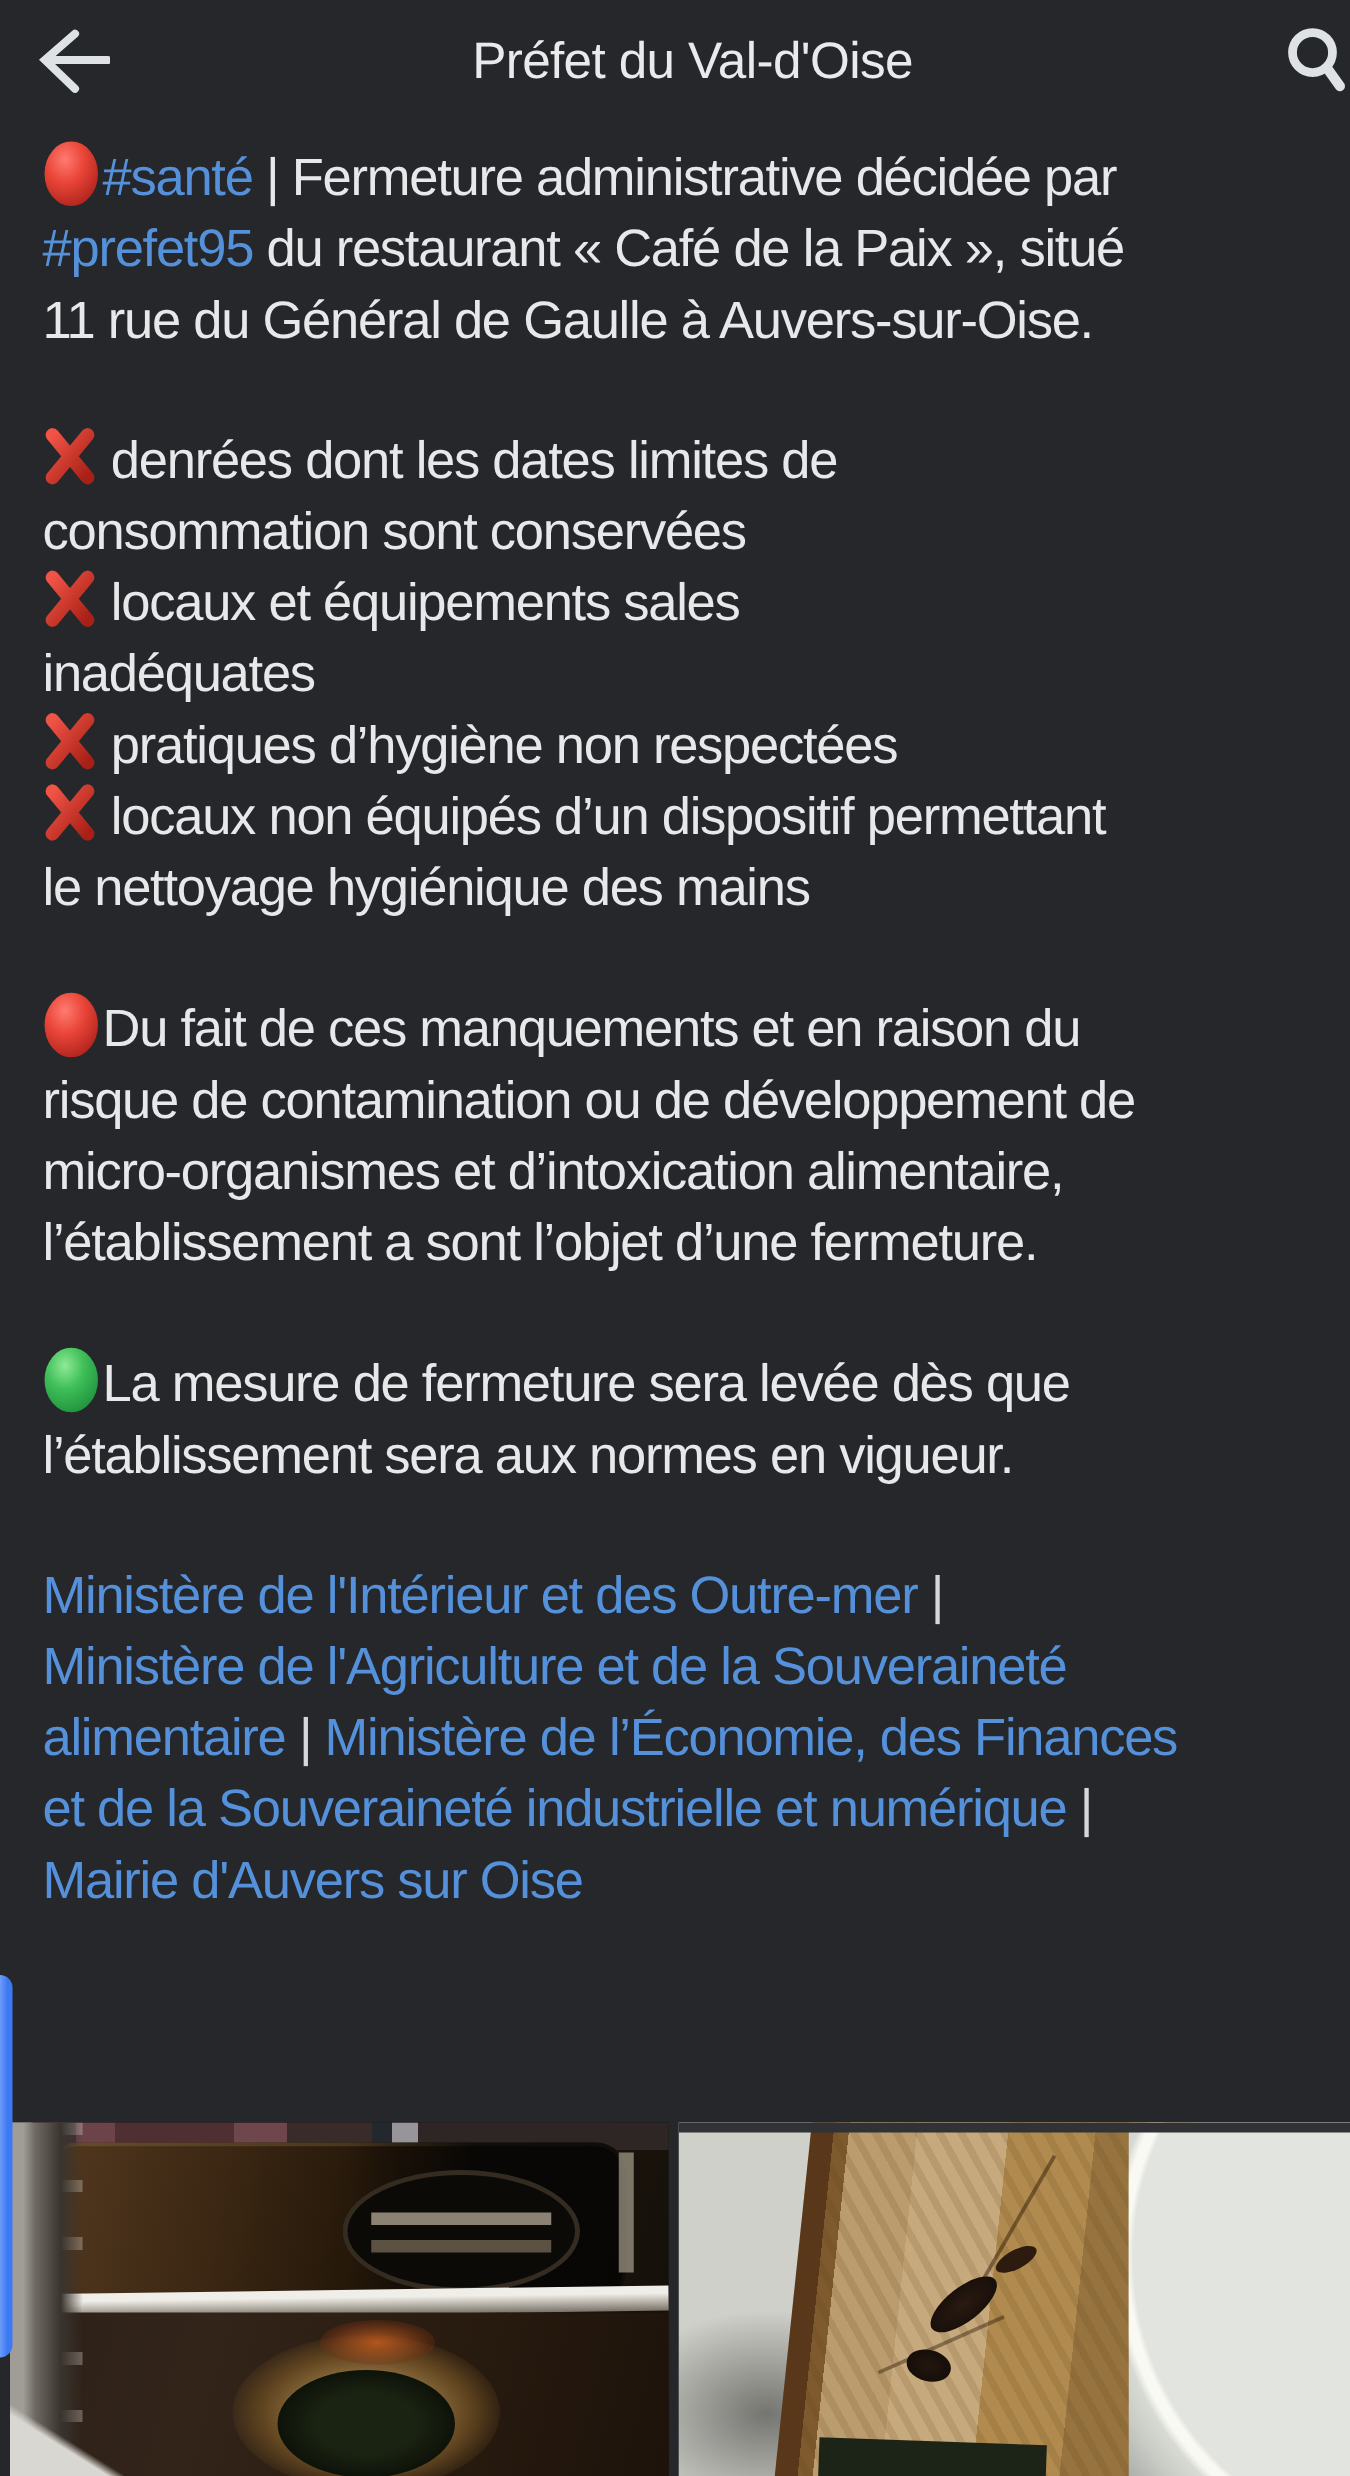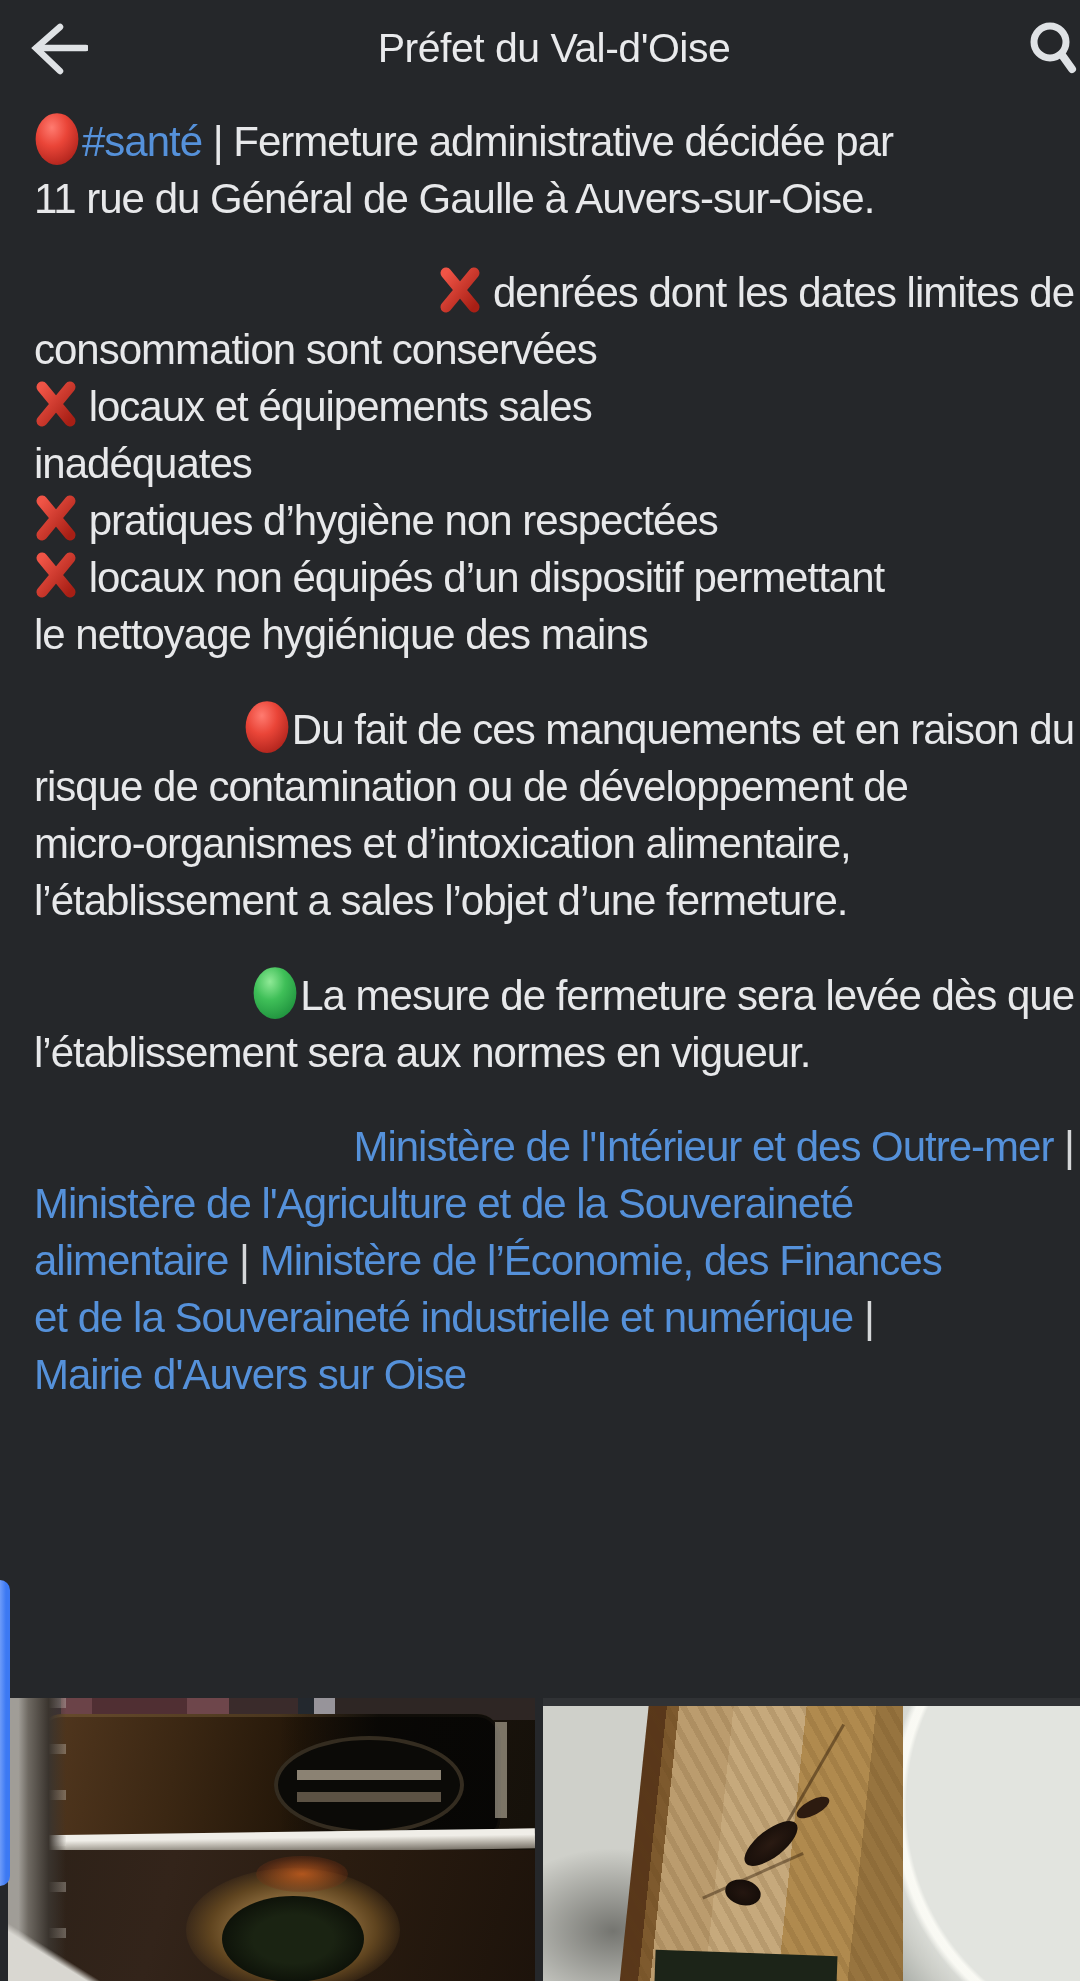--- a/index.html
+++ b/index.html
@@ -11,21 +11,21 @@
          display:flex;align-items:center;background:#25272a;}
   .icon-btn{width:110px;height:97px;display:flex;align-items:center;
             justify-content:center;background:none;border:none;cursor:pointer;}
   .page-title{flex:1;text-align:center;font-size:41px;letter-spacing:-.5px;
               color:#e9eaec;white-space:nowrap;}
 
   
   .post{position:absolute;top:82px;left:0;right:0;padding:30px 34px 0 34px;
         font-size:42px;line-height:57px;letter-spacing:-1px;color:#e7e8ea;}
   .line{min-height:57px;white-space:pre;}
-  .line.gap{margin-top:37px;text-align:right;}
+  .line.gap{margin-top:55px;}
   .lnk{color:#5591da;text-decoration:none;cursor:pointer;}
   .sep{color:#d5d7d9;}
   .emoji{display:inline-block;}
   .emoji svg{display:inline-block;}
   .emoji .circ{width:46px;height:54px;vertical-align:-10px;margin-right:2px;}
   .emoji .cross{width:44px;height:48px;vertical-align:-7px;}
 
   
   .photos{position:absolute;top:1698px;left:8px;right:0;height:283px;
           display:flex;gap:8px;}
@@ -121,20 +121,21 @@
       <div class="line"><span class="emoji"><svg class="circ" viewBox="0 0 40 48">
             <defs>
               <radialGradient id="gr" cx="38%" cy="28%" r="80%">
                 <stop offset="0" stop-color="#ff7b70"></stop>
                 <stop offset=".45" stop-color="#ea4538"></stop>
                 <stop offset="1" stop-color="#ab211a"></stop>
               </radialGradient>
             </defs>
             <ellipse cx="20" cy="24" rx="19" ry="23" fill="url(#gr)"></ellipse>
           </svg></span><a class="lnk">#santé</a><span> | Fermeture administrative décidée par</span></div>
+      <div class="line"><a class="lnk">#prefet95</a><span> du restaurant « Café de la Paix », situé</span></div>
       <div class="line"><span>11 rue du Général de Gaulle à Auvers-sur-Oise.</span></div>
       <div class="line gap"><span class="emoji"><svg class="cross" viewBox="0 0 44 48">
             <defs>
               <linearGradient id="gx" x1="0" y1="0" x2="1" y2="1">
                 <stop offset="0" stop-color="#f05446"></stop>
                 <stop offset="1" stop-color="#a81f15"></stop>
               </linearGradient>
             </defs>
             <path d="M8 7 L36 41 M36 7 L8 41" stroke="url(#gx)" stroke-width="11" stroke-linecap="round" fill="none"></path>
           </svg></span><span> denrées dont les dates limites de</span></div>
@@ -173,21 +174,21 @@
               <radialGradient id="gr" cx="38%" cy="28%" r="80%">
                 <stop offset="0" stop-color="#ff7b70"></stop>
                 <stop offset=".45" stop-color="#ea4538"></stop>
                 <stop offset="1" stop-color="#ab211a"></stop>
               </radialGradient>
             </defs>
             <ellipse cx="20" cy="24" rx="19" ry="23" fill="url(#gr)"></ellipse>
           </svg></span><span>Du fait de ces manquements et en raison du</span></div>
       <div class="line"><span>risque de contamination ou de développement de</span></div>
       <div class="line"><span>micro-organismes et d’intoxication alimentaire,</span></div>
-      <div class="line"><span>l’établissement a sales l’objet d’une fermeture.</span></div>
+      <div class="line"><span>l’établissement a sont l’objet d’une fermeture.</span></div>
       <div class="line gap"><span class="emoji"><svg class="circ" viewBox="0 0 40 48">
             <defs>
               <radialGradient id="gg" cx="38%" cy="28%" r="80%">
                 <stop offset="0" stop-color="#8fe996"></stop>
                 <stop offset=".45" stop-color="#3fbf58"></stop>
                 <stop offset="1" stop-color="#1d8f3c"></stop>
               </radialGradient>
             </defs>
             <ellipse cx="20" cy="24" rx="19" ry="23" fill="url(#gg)"></ellipse>
           </svg></span><span>La mesure de fermeture sera levée dès que</span></div>

